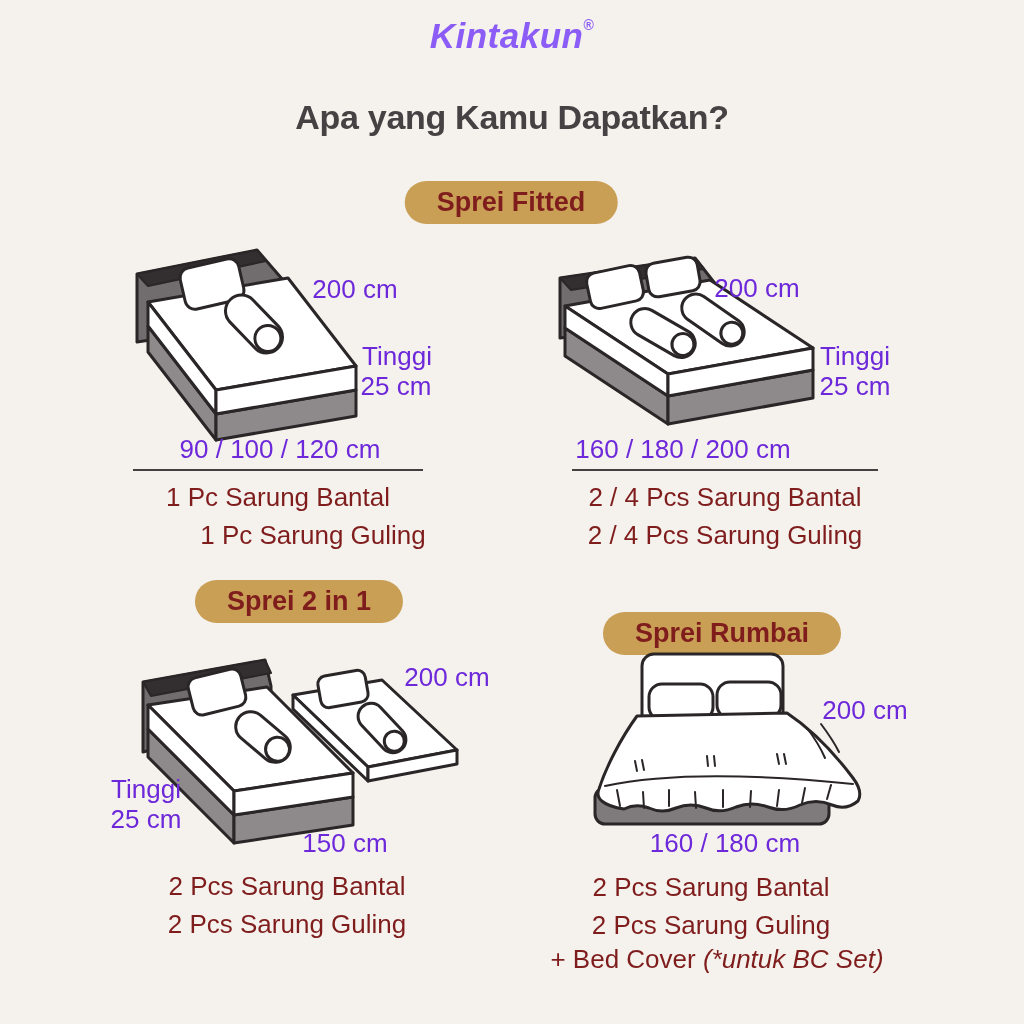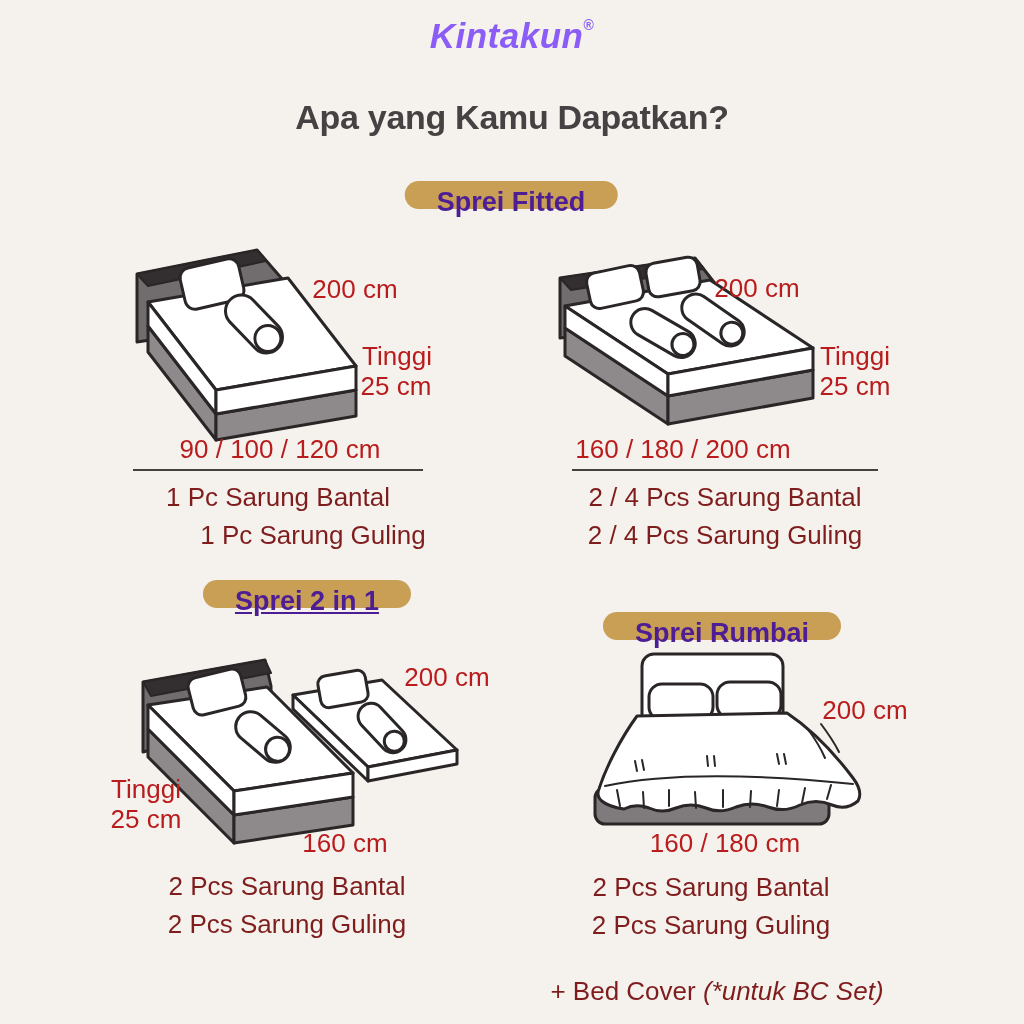--- a/index.html
+++ b/index.html
@@ -2,25 +2,25 @@
 <html><head>
 <meta charset="utf-8">
 <style>
   html,body{margin:0;padding:0;}
   body{font-family:"Liberation Sans", sans-serif;}
   .canvas{position:relative;width:1024px;height:1024px;background:#f5f2ee;overflow:hidden;}
   .center-x{position:absolute;transform:translateX(-50%);white-space:nowrap;}
   .logo{top:16px;left:512px;font-size:35px;font-weight:bold;font-style:italic;color:#8b5cf6;letter-spacing:.5px;text-align:center;}
   .logo sup{font-size:14px;font-style:normal;vertical-align:18px;}
   .page-title{top:98px;left:512px;font-size:34px;font-weight:bold;color:#464243;letter-spacing:-.3px;}
-  .badge{position:absolute;transform:translateX(-50%);background:#c99e55;color:#4c1d95;
-         font-size:27px;font-weight:bold;height:28px;line-height:43px;border-radius:22px;
+  .badge{position:absolute;transform:translateX(-50%);background:#c99e55;color:#7f1d1d;
+         font-size:27px;font-weight:bold;height:43px;line-height:43px;border-radius:22px;
          padding:0 32px;white-space:nowrap;}
   .lbl{position:absolute;transform:translateX(-50%);white-space:nowrap;
-       font-size:26px;line-height:30px;color:#b91c1c;}
+       font-size:26px;line-height:30px;color:#6d28d9;}
   .item{color:#7f1d1d;}
   .sep{position:absolute;height:2px;background:#45403f;}
   .bed{position:absolute;}
   .note-italic{font-style:italic;}
 </style>
 </head>
 <body>
 
 <div class="canvas">
 
@@ -81,21 +81,21 @@
     </g>
   </svg>
   <div class="lbl" style="left:757px;top:273px;">200 cm</div>
   <div class="lbl" style="left:855px;top:341px;">Tinggi</div>
   <div class="lbl" style="left:855px;top:371px;">25 cm</div>
   <div class="lbl" style="left:683px;top:434px;">160 / 180 / 200 cm</div>
   <div class="sep" style="left:572px;top:469px;width:306px;"></div>
   <div class="lbl item" style="left:725px;top:482px;">2 / 4 Pcs Sarung Bantal</div>
   <div class="lbl item" style="left:725px;top:520px;">2 / 4 Pcs Sarung Guling</div>
 
-  <div class="badge" style="left:307px;top:580px;text-decoration:underline;">Sprei 2 in 1</div>
+  <div class="badge" style="left:299px;top:580px;">Sprei 2 in 1</div>
   <div class="badge" style="left:722px;top:612px;text-align:center;">Sprei Rumbai</div>
 
   <svg class="bed" style="left:85px;top:640px;" width="440" height="230" viewBox="0 0 440 230">
     <g stroke="#2a2627" stroke-width="3" stroke-linejoin="round" stroke-linecap="round">
 
       <polygon points="208,55 297,40 372,110 283,127" fill="#ffffff"></polygon>
       <polygon points="208,55 283,127 283,141 208,69" fill="#ffffff"></polygon>
       <polygon points="283,127 372,110 372,124 283,141" fill="#ffffff"></polygon>
       <g transform="translate(258,49) rotate(-10)">
         <rect x="-24" y="-16" width="48" height="32" rx="8" fill="#ffffff"></rect>
@@ -117,21 +117,21 @@
       </g>
       <g transform="translate(178,97) rotate(40)">
         <rect x="-31" y="-15" width="62" height="30" rx="15" fill="#ffffff"></rect>
         <circle cx="19" cy="0" r="12" fill="#ffffff"></circle>
       </g>
     </g>
   </svg>
   <div class="lbl" style="left:447px;top:662px;">200 cm</div>
   <div class="lbl" style="left:146px;top:774px;">Tinggi</div>
   <div class="lbl" style="left:146px;top:804px;">25 cm</div>
-  <div class="lbl" style="left:345px;top:828px;">160 cm</div>
+  <div class="lbl" style="left:345px;top:828px;">150 cm</div>
   <div class="lbl item" style="left:287px;top:871px;">2 Pcs Sarung Bantal</div>
   <div class="lbl item" style="left:287px;top:909px;">2 Pcs Sarung Guling</div>
 
   <svg class="bed" style="left:565px;top:640px;" width="360" height="220" viewBox="0 0 360 220">
     <g stroke="#2a2627" stroke-width="3" stroke-linejoin="round" stroke-linecap="round">
       <rect x="77" y="14" width="141" height="80" rx="12" fill="#ffffff"></rect>
       <rect x="84" y="44" width="64" height="36" rx="13" fill="#ffffff"></rect>
       <rect x="152" y="42" width="64" height="36" rx="13" fill="#ffffff"></rect>
       <rect x="30" y="148" width="234" height="36" rx="10" fill="#7f7b7c"></rect>
       <path fill="#ffffff" d="M72,76 L222,73
@@ -160,15 +160,15 @@
           <path d="M219,114 L221,124"></path>
         <path d="M242,88 Q254,104 260,118"></path>
         <path d="M256,84 Q268,100 274,112"></path>
       </g>
     </g>
   </svg>
   <div class="lbl" style="left:865px;top:695px;">200 cm</div>
   <div class="lbl" style="left:725px;top:828px;">160 / 180 cm</div>
   <div class="lbl item" style="left:711px;top:872px;">2 Pcs Sarung Bantal</div>
   <div class="lbl item" style="left:711px;top:910px;">2 Pcs Sarung Guling</div>
-  <div class="lbl item" style="left:717px;top:944px;margin-top:32px;"><span>+ Bed Cover </span><span class="note-italic">(*untuk BC Set)</span></div>
+  <div class="lbl item" style="left:717px;top:944px;"><span>+ Bed Cover </span><span class="note-italic">(*untuk BC Set)</span></div>
 
 </div>
 
 </body></html>

